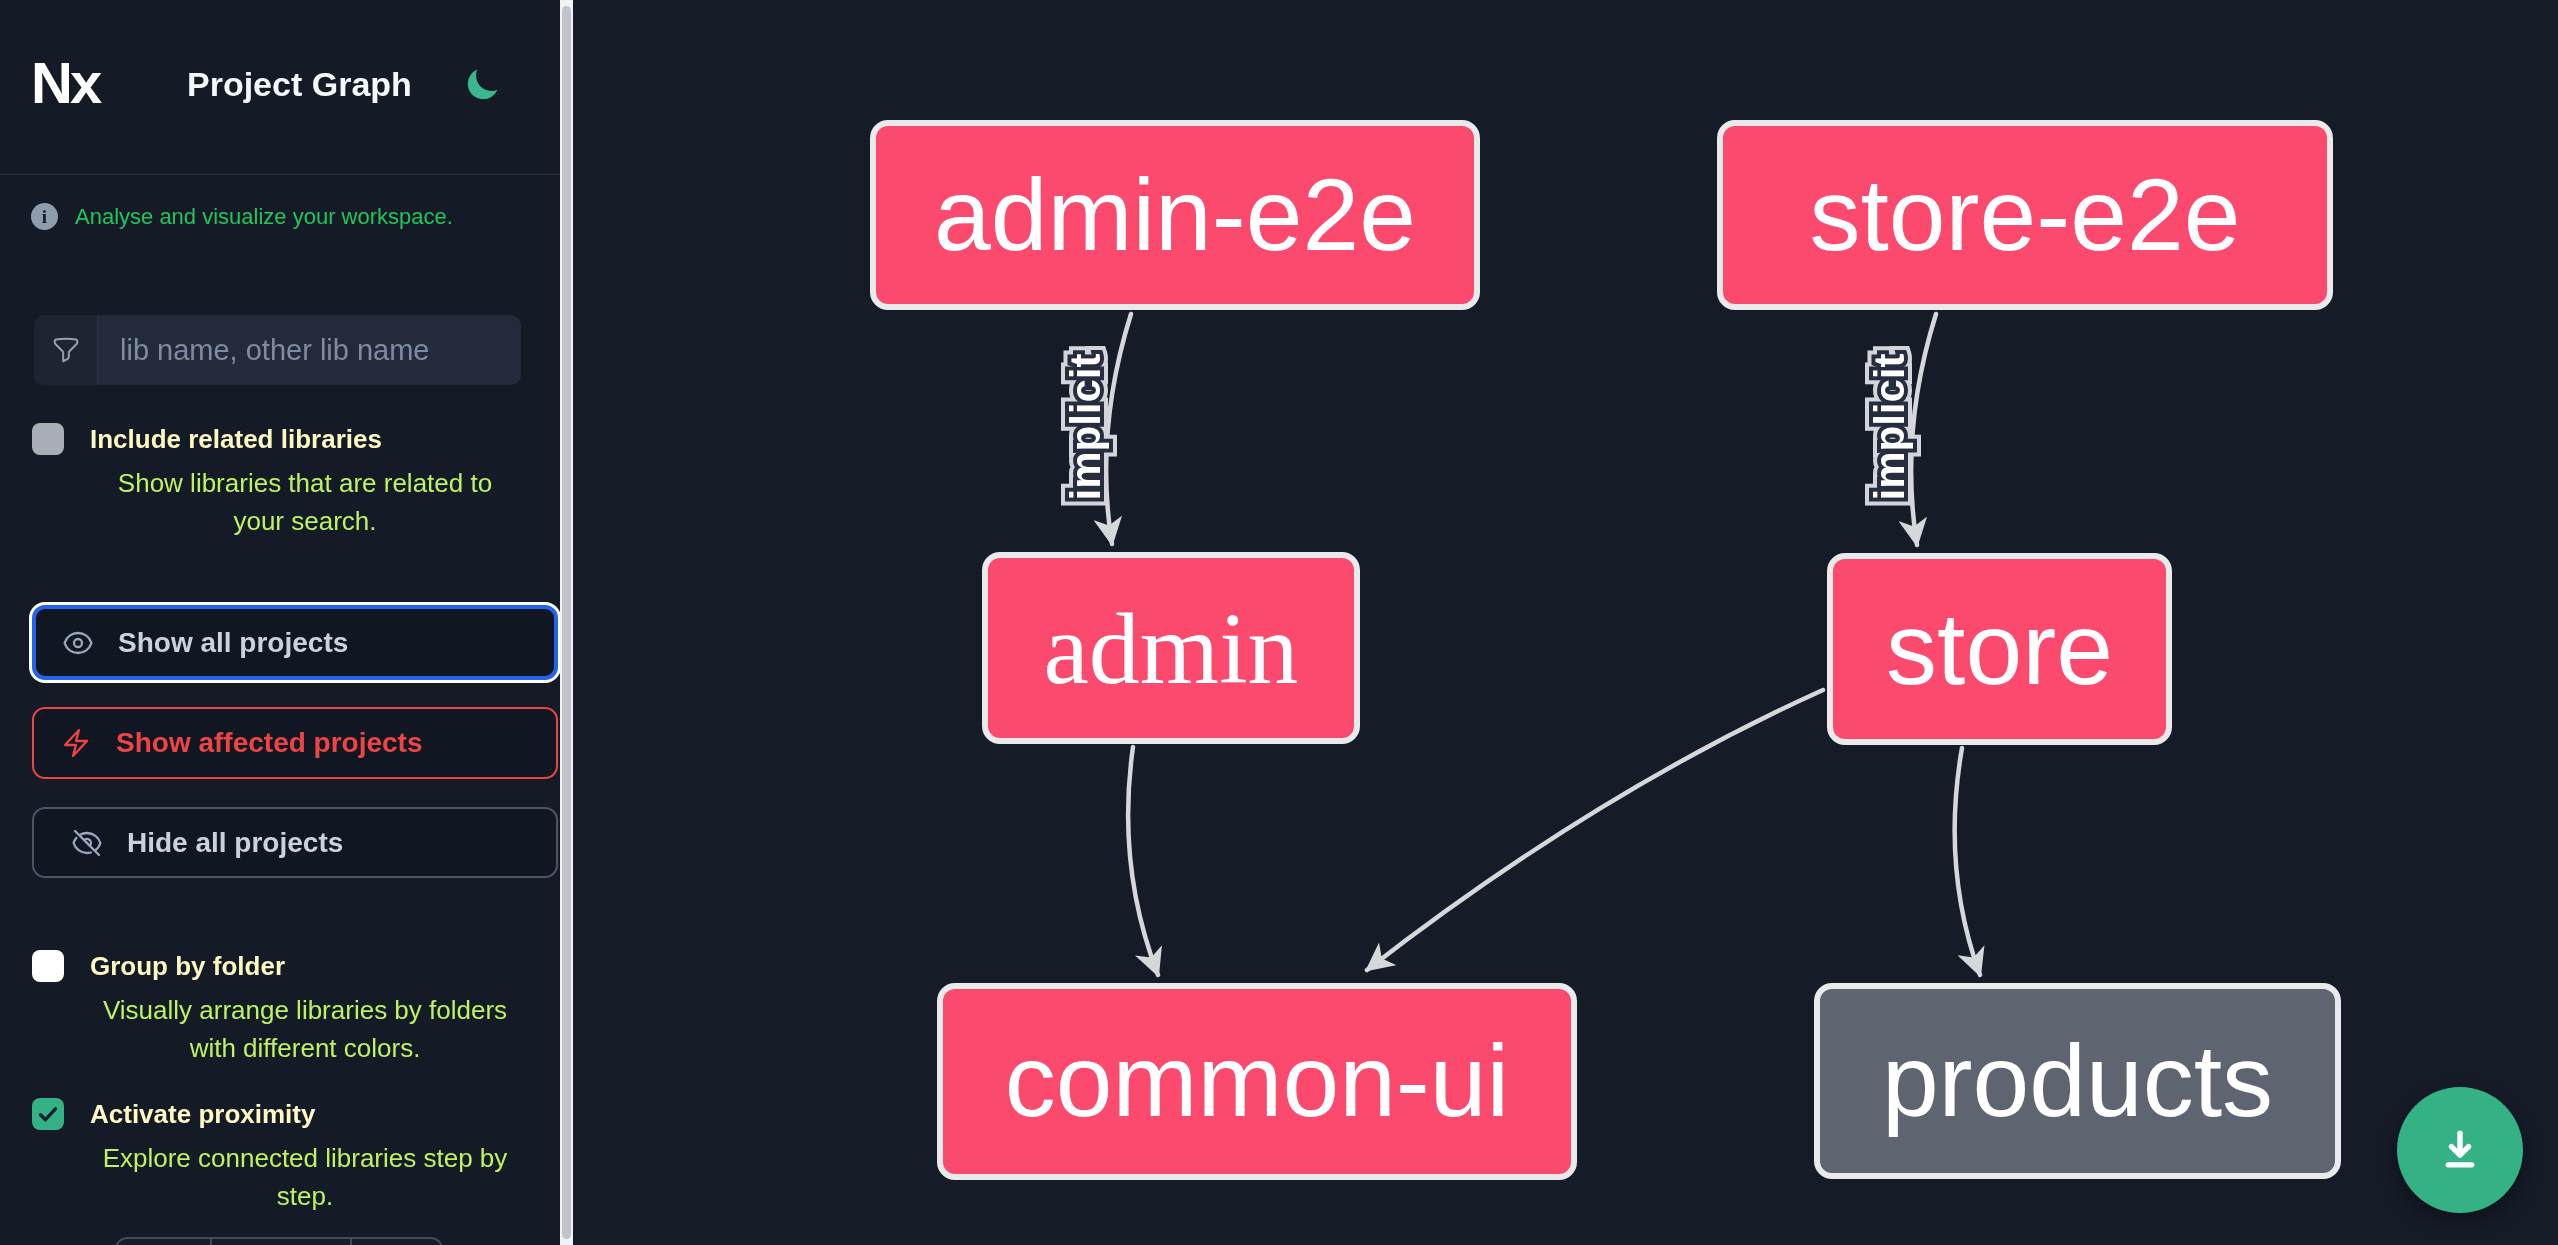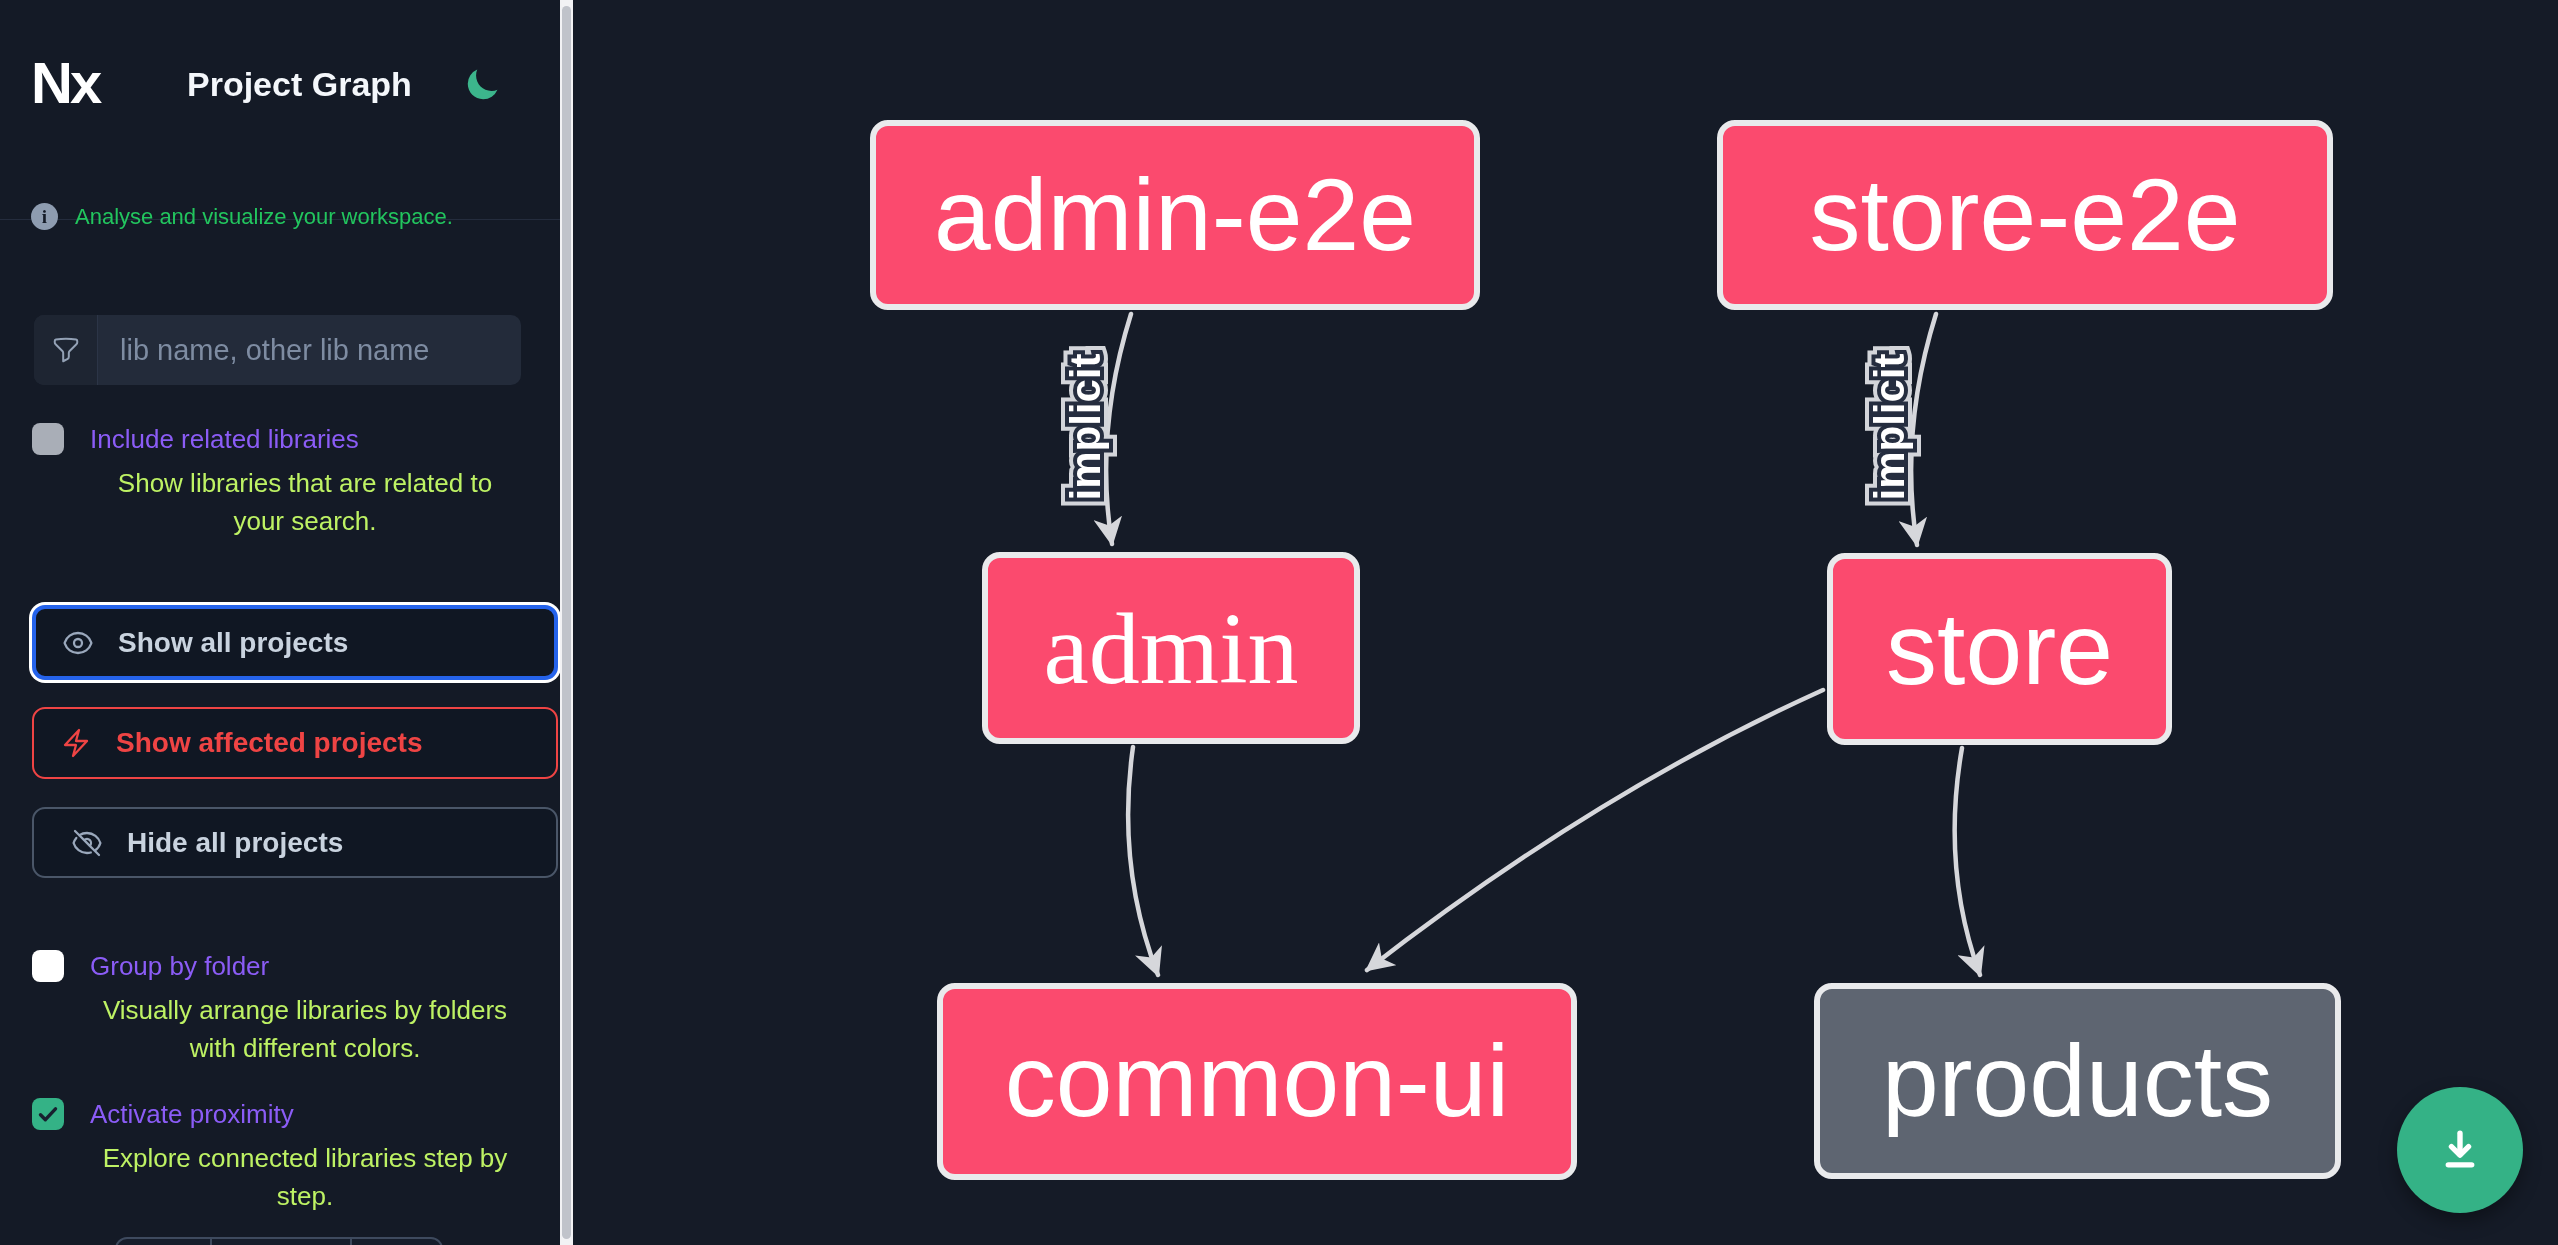--- a/index.html
+++ b/index.html
@@ -4,21 +4,21 @@
 <style>
   * { box-sizing: border-box; margin: 0; padding: 0; }
   html,body { background:#0d1118; }
   .page {
     position: relative; width: 2558px; height: 1245px; overflow: hidden;
     background:#151b27; font-family: "Liberation Sans", sans-serif;
   }
 
   
   .sidebar { position:absolute; left:0; top:0; width:560px; height:1245px; background:#141a26; }
-  .sb-header { position:absolute; left:0; top:0; width:560px; height:220px; border-bottom:1px solid #242c3d; }
+  .sb-header { position:absolute; left:0; top:0; width:560px; height:175px; border-bottom:1px solid #242c3d; }
   .nx-logo { position:absolute; left:31px; top:50px; font-size:58px; font-weight:900; color:#ffffff; letter-spacing:-3px; line-height:66px; }
   .app-title { position:absolute; left:187px; top:65px; font-size:34px; font-weight:700; color:#f4f7fb; }
   .theme-toggle { position:absolute; left:460px; top:63px; width:44px; height:44px; display:flex; align-items:center; justify-content:center; cursor:pointer; }
 
   .tagline-row { position:absolute; left:31px; top:203px; display:flex; align-items:center; gap:17px; width:500px; }
   .info-icon { width:27px; height:27px; border-radius:50%; background:#8e9cb0; color:#141a26; font-weight:700; font-size:19px;
     display:flex; align-items:center; justify-content:center; flex:0 0 auto; font-family:"Liberation Serif", serif; }
   .tagline { font-size:22px; color:#22c55e; }
 
   .search-box { position:absolute; left:34px; top:315px; width:487px; height:70px; border-radius:10px; overflow:hidden;
@@ -27,21 +27,21 @@
   .search-box input { flex:1; background:transparent; border:none; outline:none; color:#3b82f6; font-size:29px; padding:16px 22px; font-family:"Liberation Sans", sans-serif; }
   .search-box input::placeholder { color:#7e8ca2; }
 
   .cb-row { position:absolute; left:32px; display:flex; align-items:flex-start; gap:26px; width:500px; }
   .cb-box { width:32px; height:32px; border-radius:8px; flex:0 0 auto; margin-top:0; cursor:pointer;
     display:flex; align-items:center; justify-content:center; }
   .cb-gray  { background:#a9aeb7; }
   .cb-white { background:#ffffff; }
   .cb-green { background:#34b286; }
   .cb-text { display:flex; flex-direction:column; }
-  .cb-label { font-size:26px; font-weight:400; color:#8b5cf6; line-height:32px; }
+  .cb-label { font-size:26px; font-weight:700; color:#fef9c3; line-height:32px; }
   .cb-desc  { font-size:26px; color:#bef264; line-height:38px; margin-top:9px; width:430px;text-align:center; }
 
   .sb-btn { position:absolute; left:32px; width:526px; border-radius:13px; background:#101723;
     display:flex; align-items:center; gap:24px; padding-left:26px; cursor:pointer; }
   .btn-show-all { top:605px; height:75px; border:4px solid #2563eb; box-shadow:0 0 0 3px #ffffff; }
   .btn-affected { top:707px; height:72px; border:2px solid #ef4444; }
   .btn-hide     { top:807px; height:71px; border:2px solid #4a5668;padding-left:37px; }
   .sb-btn .lbl { font-size:28px; font-weight:600; color:#c9d3df; }
   .btn-affected .lbl { color:#ef4444; }
   .sb-btn svg { flex:0 0 auto; }

